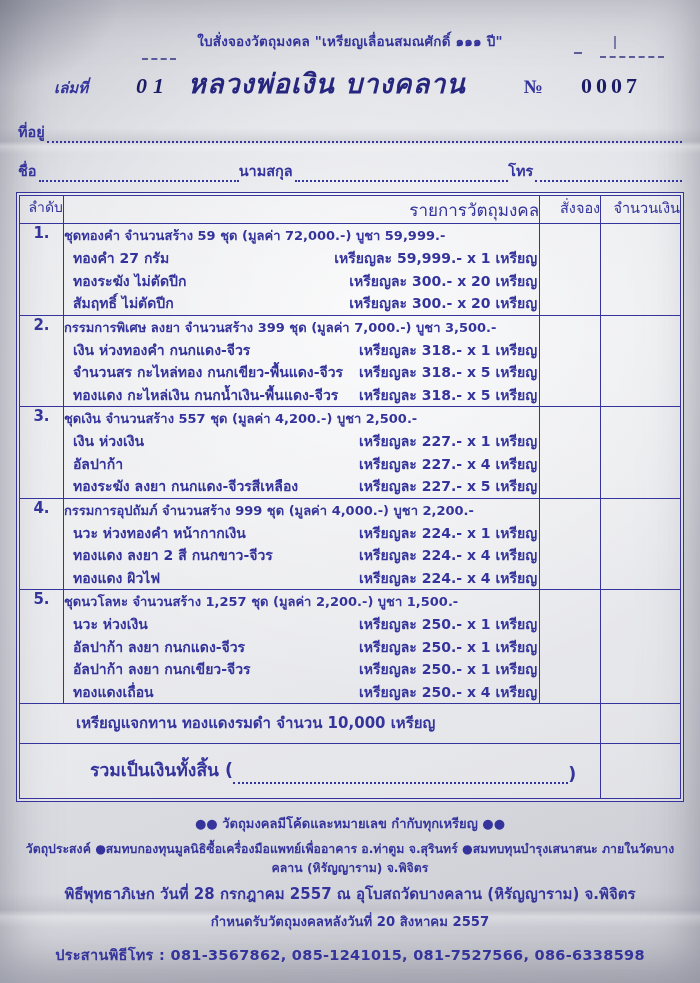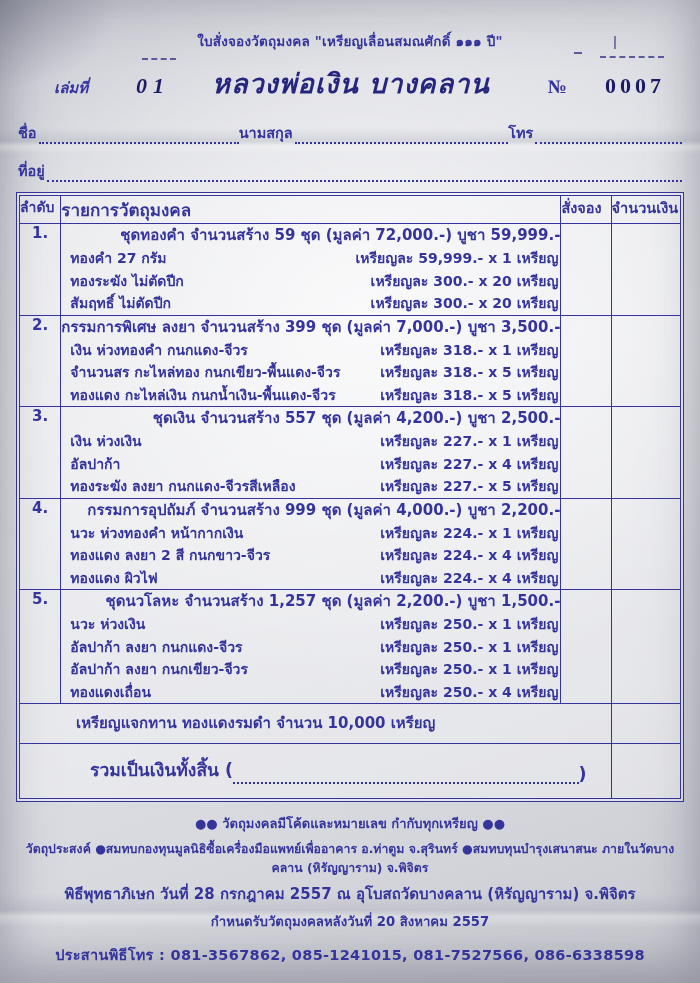--- a/index.html
+++ b/index.html
@@ -26,48 +26,48 @@
     background:radial-gradient(ellipse at 0% 0%, rgba(70,72,92,.35), rgba(70,72,92,0) 70%);}
 
   .inner{position:relative;padding:30px 14px 0 14px;}
 
   
   .form-title{ text-align:center;font-size:13.5px;font-weight:bold;letter-spacing:.2px;color:var(--ink); }
   .head-row{position:relative;display:flex;align-items:baseline;margin:10px 4px 0 40px;}
   .book-label{font-size:15px;font-weight:bold;font-style:italic;}
   .stamp{font-family:"Liberation Serif","DejaVu Serif",serif;font-weight:bold;color:var(--stamp);}
   .book-no{font-size:22px;letter-spacing:6px;margin-left:48px;font-style:italic;}
-  .main-title{font-size:27px;font-weight:bold;font-style:italic;color:var(--ink-strong);margin-left:42px;letter-spacing:1px;}
+  .main-title{font-size:27px;font-weight:bold;font-style:italic;color:var(--ink-strong);margin-left:18px;letter-spacing:1px;}
   .no-symbol{font-size:19px;font-weight:bold;margin-left:58px;font-family:"Liberation Serif","DejaVu Serif",serif;}
   .running-no{font-size:22px;letter-spacing:4px;margin-left:38px;}
   .stamp-mark{position:absolute;border-top:2px dashed #3b3c86;opacity:.8;}
   .m1{top:-4px;left:88px;width:34px;}
   .m2{top:-10px;left:520px;width:8px;}
   .m3{top:-6px;left:546px;width:64px;}
   .tick{position:absolute;top:-26px;left:560px;width:2px;height:13px;background:#51528f;opacity:.7;}
 
   
   .fill-line{display:flex;align-items:flex-end;margin:0 4px;font-size:14.5px;font-weight:bold;}
   .fill-line .lbl{white-space:nowrap;padding-right:2px;}
   .dots{flex:1;border-bottom:2px dotted var(--ink);height:1.1em;min-width:30px;}
   .name-line{margin-top:16px;}
   .addr-line{margin-top:15px;}
 
   
   .table-wrap{margin:10px 2px 0 2px;border:1.5px solid var(--ink);padding:2px;background:rgba(255,255,255,.35);}
   table.order{width:100%;border-collapse:collapse;}
   table.order td,table.order th{border:1.5px solid var(--ink);padding:0;vertical-align:top;}
   col.c1{width:48px;} col.c2{width:452px;} col.c3{width:78px;} col.c4{width:96px;}
-  th{font-weight:bold;text-align:left;}
+  th{font-weight:normal;text-align:right;}
   .h-index{font-size:14px;padding:5px 0;}
   .h-item{font-size:17px;padding:4px 0;}
   .h-order,.h-amount{font-size:14.5px;padding:5px 0;}
   td.c-no{text-align:center;font-weight:bold;font-size:15px;padding-top:6px;}
   td.c-desc{padding:5px 6px 7px 5px;}
-  .row-title{font-weight:bold;font-size:15px;line-height:23px;white-space:nowrap;text-align:right;}
+  .row-title{font-weight:bold;font-size:13px;line-height:23px;white-space:nowrap;}
   .sub{display:flex;align-items:baseline;font-size:14px;line-height:22.5px;padding-left:9px;gap:16px;}
   .sub-name{font-weight:bold;white-space:nowrap;}
   .sub-price{margin-left:auto;font-weight:bold;white-space:nowrap;padding-right:2px;}
   tr.span-row td.merged{padding:7px 6px 8px 56px;font-weight:bold;font-size:15px;}
   tr.total-row td.merged{padding:12px 24px 14px 70px;}
   .total-flex{display:flex;align-items:flex-end;font-size:17.5px;font-weight:bold;}
   .total-flex .dots{border-bottom:2px dotted var(--ink);}
 
   
   .note-code{margin-top:11px;text-align:center;font-size:13px;font-weight:bold;}
@@ -93,31 +93,31 @@
       <div class="stamp-mark m2"></div>
       <div class="stamp-mark m3"></div>
       <div class="tick"></div>
       <span class="book-label">เล่มที่</span>
       <span class="stamp book-no">01</span>
       <span class="main-title">หลวงพ่อเงิน บางคลาน</span>
       <span class="no-symbol">№</span>
       <span class="stamp running-no">0007</span>
     </div>
 
+    <div class="fill-line addr-line">
+      <span class="lbl">ที่อยู่</span>
+      <span class="dots"></span>
+    </div>
     <div class="fill-line name-line">
       <span class="lbl">ชื่อ</span>
       <span class="dots" style="flex:1.5"></span>
       <span class="lbl">นามสกุล</span>
       <span class="dots" style="flex:1.6"></span>
       <span class="lbl">โทร</span>
       <span class="dots" style="flex:1.1"></span>
-    </div>
-    <div class="fill-line addr-line">
-      <span class="lbl">ที่อยู่</span>
-      <span class="dots"></span>
     </div>
 
     <div class="table-wrap">
       <table class="order">
         <colgroup>
             <col class="c1">
             <col class="c2">
             <col class="c3">
             <col class="c4">
           </colgroup>

